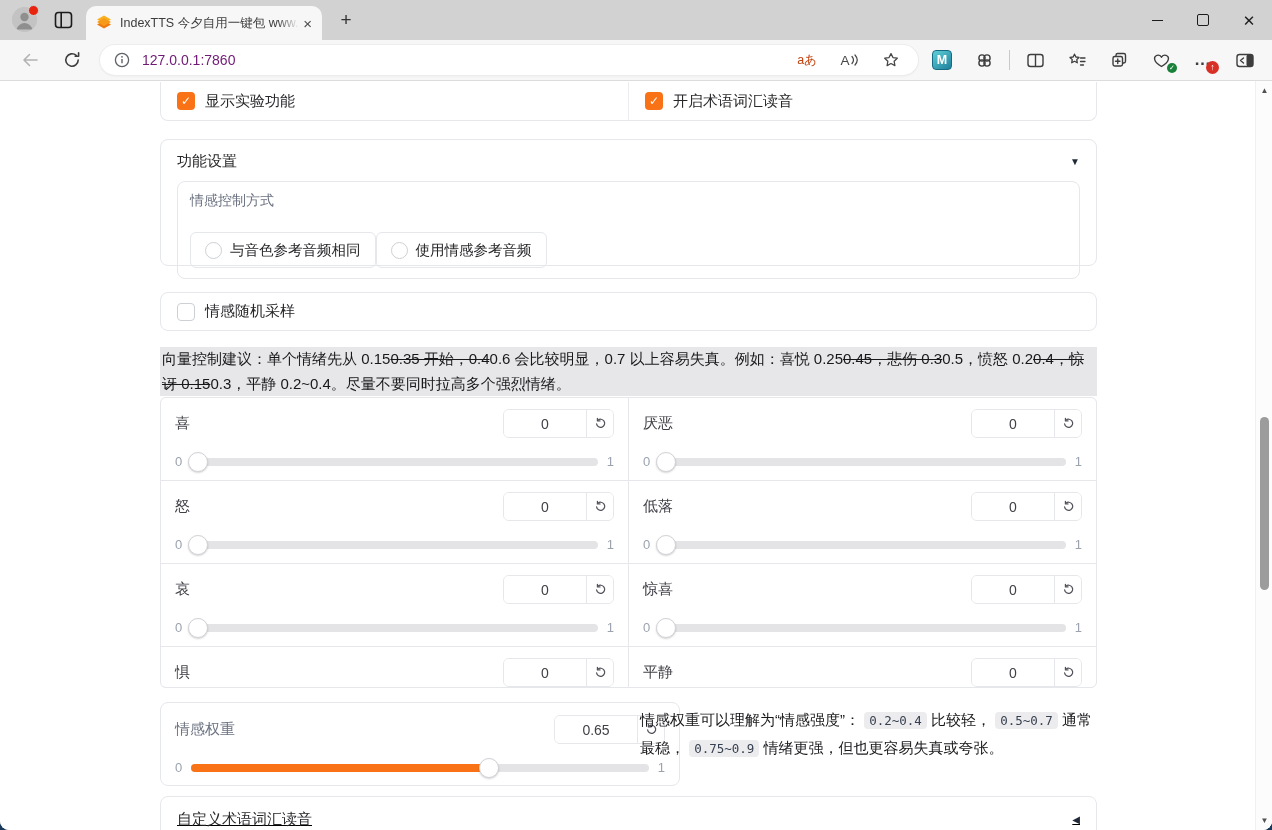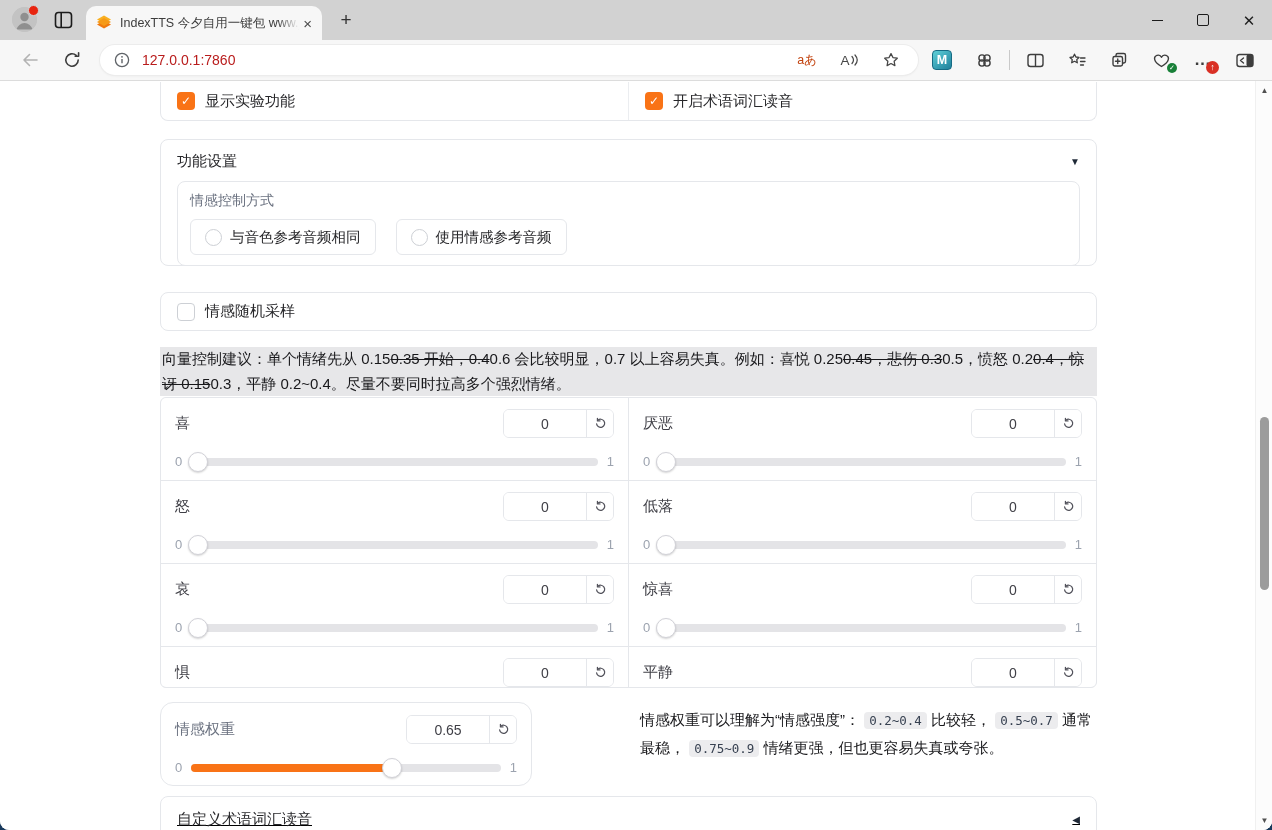--- a/index.html
+++ b/index.html
@@ -37,21 +37,21 @@
 
   
   .toolbar{position:relative;height:40px;background:#f7f7f7;border-bottom:1px solid #dcdcdc;}
   .nav-btn{position:absolute;top:10px;width:20px;height:20px;}
   .back-btn{left:20px;}
   .refresh-btn{left:62px;cursor:pointer;}
   .address-pill{position:absolute;left:100px;top:5px;width:818px;height:30px;border-radius:15px;
     background:#fff;box-shadow:0 0 0 1px #ececec,0 1px 3px rgba(0,0,0,.06);
     display:flex;align-items:center;padding:0 14px;box-sizing:border-box;}
   .info-icon{width:16px;height:16px;margin-right:12px;flex:0 0 16px;}
-  .url-text{font-size:14px;color:#b91c1c;}
+  .url-text{font-size:14px;color:#701a75;}
   .pill-spacer{flex:1;}
   .pill-icon{width:26px;height:22px;display:flex;align-items:center;justify-content:center;
     margin-left:16px;cursor:pointer;color:#474747;}
   .translate-glyph{font-size:12.5px;color:#c2410c;letter-spacing:0;}
   .readaloud-glyph{font-size:13.5px;color:#474747;}
   .tb-icons{position:absolute;right:6px;top:0;height:40px;display:flex;align-items:center;}
   .tb-icon{width:26px;height:26px;margin:0 8px;display:flex;align-items:center;justify-content:center;
     cursor:pointer;position:relative;}
   .tb-divider{width:1px;height:20px;background:#c9c9c9;margin:0 4px;}
   .m-ext{width:20px;height:20px;border-radius:4px;background:linear-gradient(140deg,#5fd0d8 0%,#1e7f9b 100%);
@@ -87,21 +87,21 @@
 
   .accordion{position:absolute;left:0;width:937px;}
   .acc-settings{top:57px;height:127px;}
   .acc-head{display:flex;align-items:center;justify-content:space-between;
     padding:12px 16px 0 16px;cursor:pointer;}
   .acc-title{font-size:15px;color:#27272a;}
   .acc-arrow{font-size:10px;color:#1f2937;}
   .radio-box{margin:10px 16px 0 16px;border:1px solid #e5e7eb;border-radius:8px;
     padding:10px 12px;box-sizing:border-box;}
   .radio-box-label{font-size:14px;color:#6b7280;}
-  .pills{display:flex;gap:20px;margin-top:9px;}
+  .pills{display:flex;gap:0;margin-top:22px;}
   .radio-pill{display:flex;align-items:center;gap:8px;height:36px;padding:0 14px;
     border:1px solid #e5e7eb;border-radius:6px;cursor:pointer;box-sizing:border-box;}
   .radio-dot{width:17px;height:17px;border-radius:50%;box-sizing:border-box;
     background:#fff;border:1.5px solid #cdd0d5;}
   .radio-dot.on{border:none;background:radial-gradient(circle,#fff 0 3px,#f97316 3.5px 100%);}
   .radio-label{font-size:14.5px;color:#27272a;white-space:nowrap;}
 
   .random-panel{position:absolute;top:210px;left:0;width:937px;height:39px;
     display:flex;align-items:center;padding-left:16px;gap:10px;cursor:pointer;}
 
@@ -123,21 +123,21 @@
     display:flex;align-items:center;justify-content:center;padding:0;}
   .sl-row{display:flex;align-items:center;gap:9px;margin-top:16px;}
   .sl-minmax{font-size:13px;color:#9ca3af;}
   .sl-track{position:relative;flex:1;height:8px;border-radius:4px;background:#e4e4e7;}
   .sl-fill{position:absolute;left:0;top:0;height:100%;border-radius:4px;background:transparent;}
   .sl-track.accent .sl-fill{background:#f97316;}
   .sl-handle{position:absolute;top:50%;transform:translateY(-50%);width:20px;height:20px;
     border-radius:50%;background:#fff;border:1px solid #d2d2d8;box-sizing:border-box;
     box-shadow:0 1px 2px rgba(0,0,0,.18);cursor:grab;}
 
-  .weight-box{position:absolute;top:620px;left:0;width:372px;height:84px;padding:12px 14px;border-radius:13px;}
+  .weight-box{position:absolute;top:620px;left:0;width:520px;height:84px;padding:12px 14px;}
   .weight-note{position:absolute;top:624px;left:480px;width:457px;font-size:15px;
     line-height:27px;color:#18181b;}
   .weight-note .code{font-family:"DejaVu Sans Mono","Liberation Mono",monospace;font-size:12.5px;
     background:#ececee;border-radius:4px;padding:1px 5px;color:#374151;}
 
   .acc-custom{top:714px;height:60px;}
   .acc-custom .acc-head{padding:13px 16px 8px 16px;text-decoration:underline;}
 
   svg{display:block;}
 </style>

